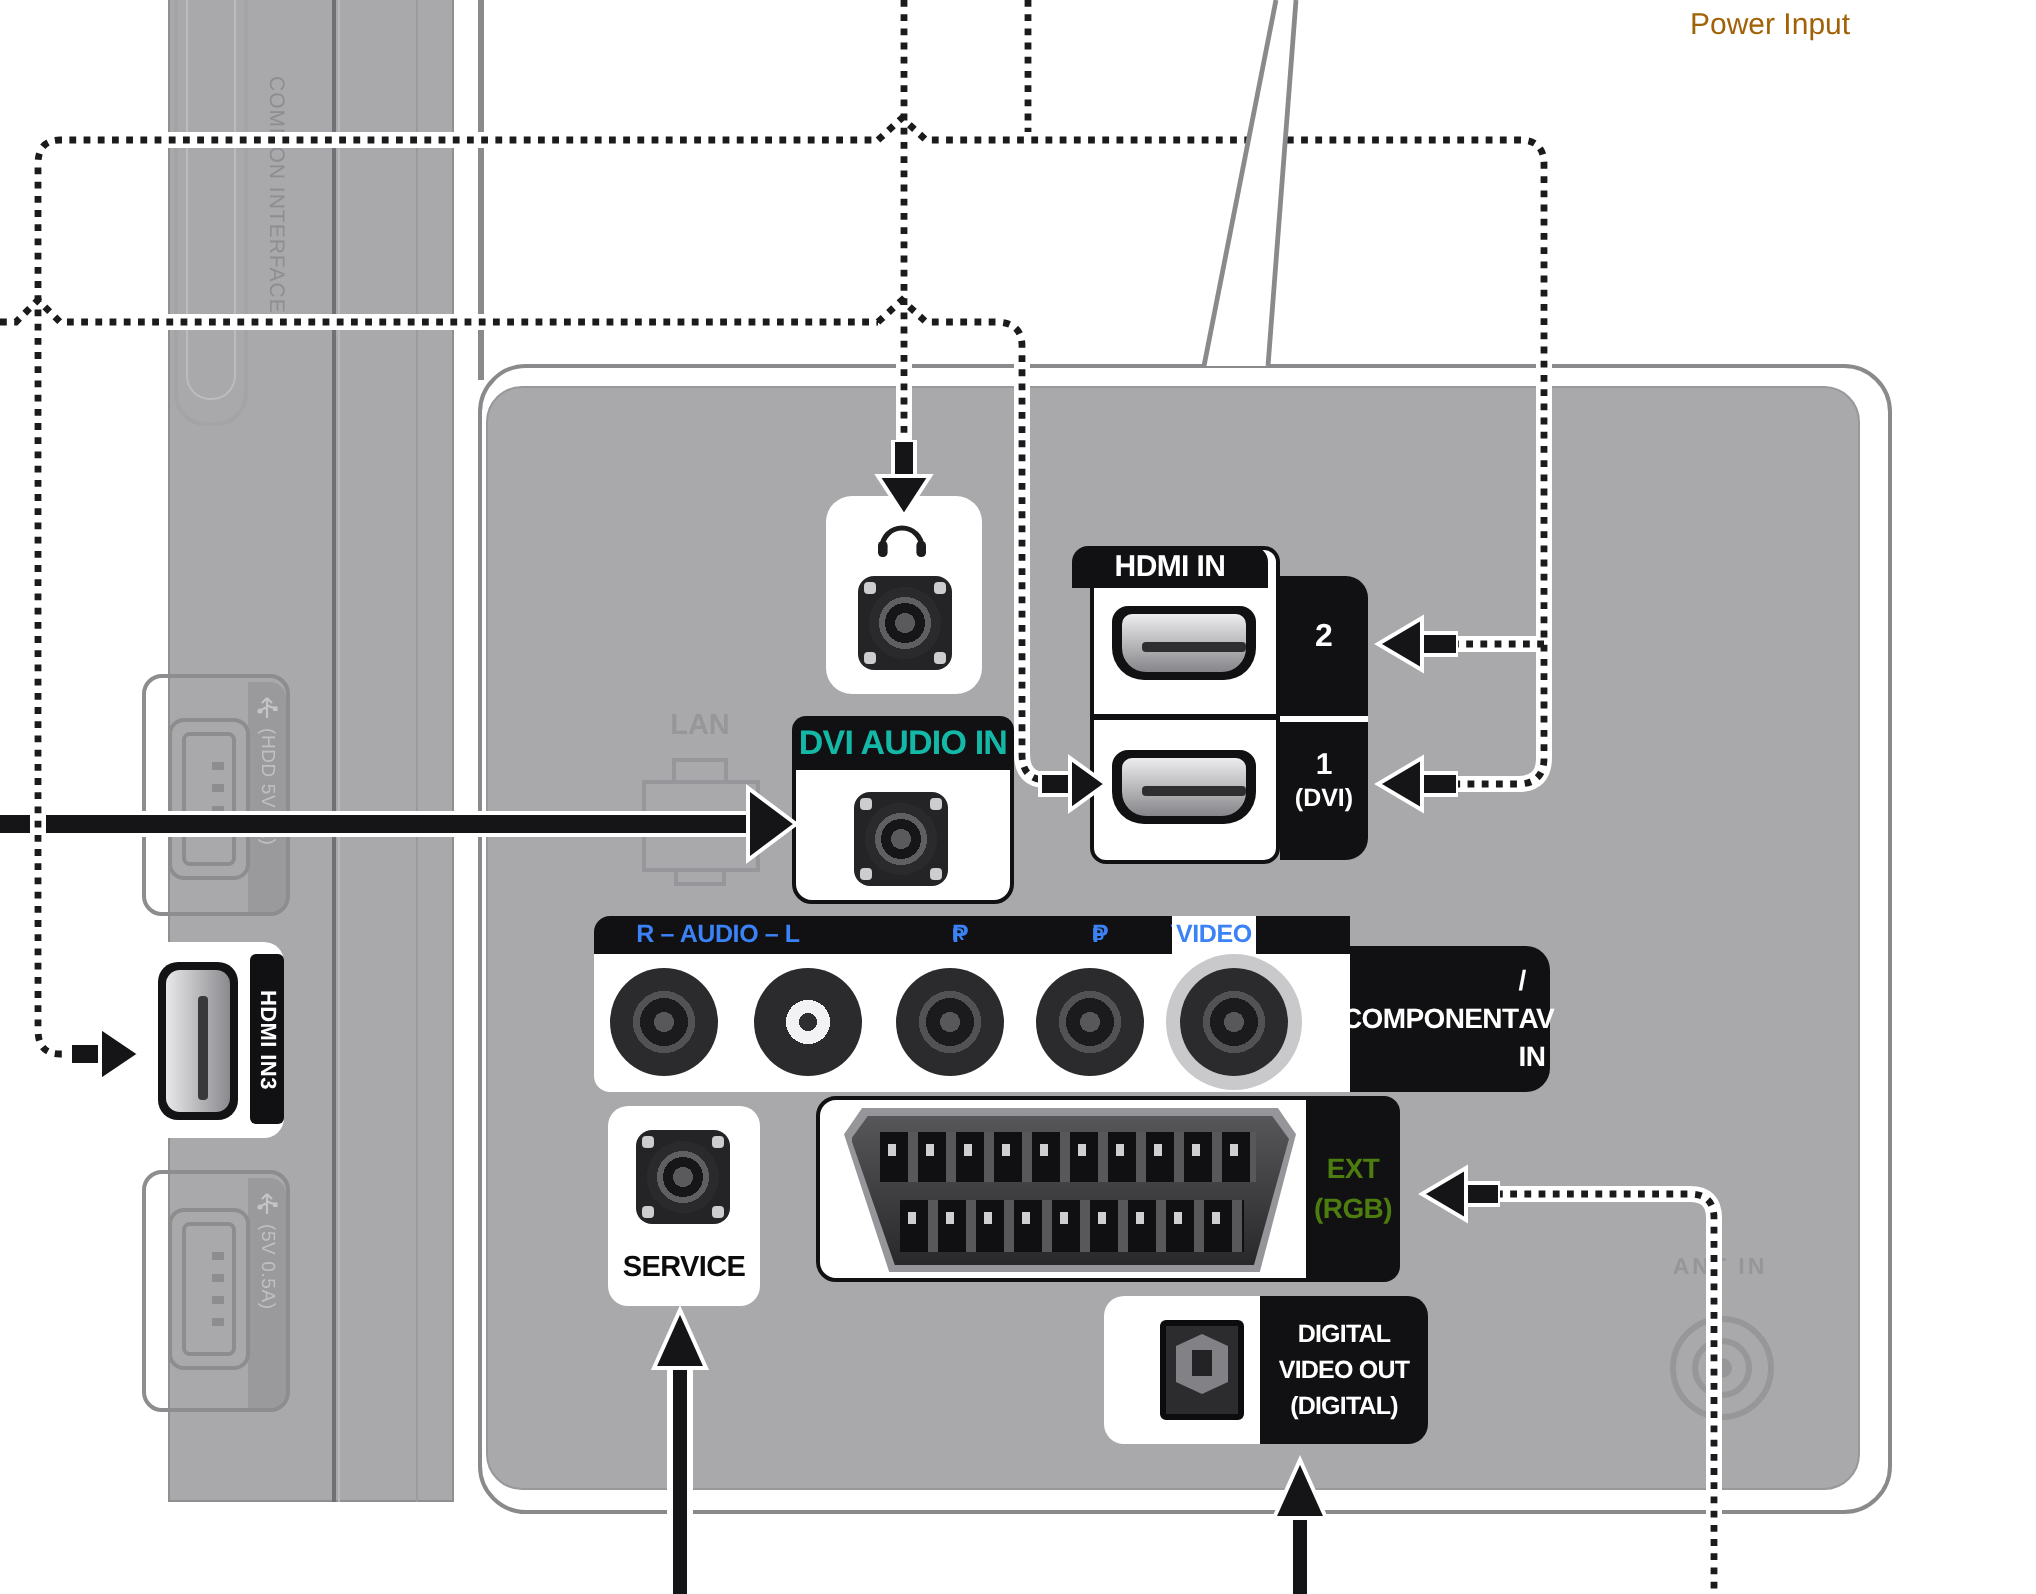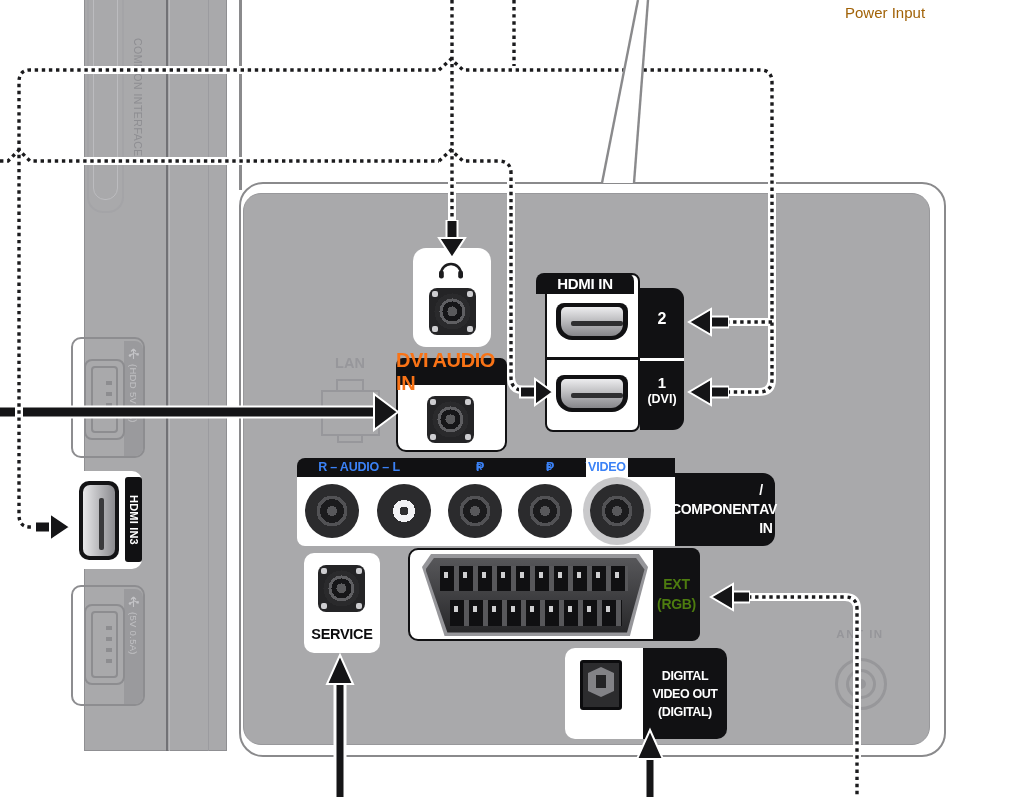--- a/index.html
+++ b/index.html
@@ -66,21 +66,21 @@
   .hp-box{left:413px;top:248px;width:78px;height:99px;background:#fff;border-radius:13px;}
   .lan-label{left:328px;top:355px;width:44px;text-align:center;font-size:14.5px;font-weight:700;color:#97979b;}
   .lan-tab{left:336px;top:379px;width:28px;height:12px;border:2.5px solid #97979b;border-bottom:none;box-sizing:border-box;}
   .lan-body{left:321px;top:390px;width:59px;height:46px;border:2.5px solid #97979b;box-sizing:border-box;}
   .lan-notch{left:337px;top:435px;width:26px;height:8px;border:2.5px solid #97979b;border-top:none;box-sizing:border-box;}
 
   .dvi-box{left:396px;top:358px;width:111px;height:94px;background:#fff;border:2.5px solid #111113;
            border-radius:10px;box-sizing:border-box;}
   .dvi-header{left:396px;top:358px;width:111px;height:27px;background:#111113;border-radius:7px 7px 0 0;
            display:flex;align-items:center;justify-content:center;box-sizing:border-box;}
-  .dvi-header span{color:#f97316;font-size:20px;font-weight:700;letter-spacing:-.4px;}
+  .dvi-header span{color:#14b8a6;font-size:17px;font-weight:700;letter-spacing:-.4px;}
 
   .hdmi-box{left:545px;top:273px;width:95px;height:159px;background:#fff;border:2.5px solid #111113;
             border-radius:8px;box-sizing:border-box;}
   .hdmi-header{left:516px;top:273px;width:98px;height:21px;background:#111113;border-radius:8px 8px 0 0;
             display:flex;align-items:center;justify-content:center;margin-left:20px;}
   .hdmi-header span{color:#fff;font-size:15px;font-weight:700;letter-spacing:-.3px;}
   .hdmi-col{left:640px;top:288px;width:44px;height:142px;background:#111113;border-radius:0 11px 11px 0;}
   .hdmi-col-div{position:absolute;left:0;top:70px;width:100%;height:2.5px;background:#fff;}
   .hdmi-col .p2{position:absolute;left:0;top:22px;width:100%;text-align:center;color:#fff;
                 font-size:16px;font-weight:700;}
@@ -110,21 +110,21 @@
   .scart-ext{left:653px;top:548px;width:47px;height:93px;background:#111113;border-radius:0 8px 8px 0;
         display:flex;flex-direction:column;align-items:center;justify-content:center;}
   .scart-ext span{color:#4d7c0f;font-size:14px;font-weight:700;line-height:19.5px;letter-spacing:-.3px;}
   .scart-outer{left:422px;top:554px;width:226px;height:82px;background:#96969a;
         clip-path:polygon(4% 0%,96% 0%,100% 16%,92% 100%,10% 100%,0% 16%);}
   .scart-inner{position:absolute;inset:3.5px;background:linear-gradient(180deg,#57575a,#28282a);
         clip-path:polygon(4% 0%,96% 0%,100% 16%,92% 100%,10% 100%,0% 16%);}
   .pins{background:repeating-linear-gradient(90deg,#101012 0 14px,#58585b 14px 19px);}
   .ticks{background:repeating-linear-gradient(90deg,transparent 0 4px,#cfcfd1 4px 8px,transparent 8px 19px);}
 
-  .opt-box{left:565px;top:648px;width:162px;height:91px;border-radius:10px;overflow:hidden;}
+  .opt-box{left:552px;top:648px;width:162px;height:74px;border-radius:10px;overflow:hidden;}
   .opt-white{position:absolute;left:0;top:0;width:78px;height:100%;background:#fff;}
   .opt-black{position:absolute;left:78px;top:0;right:0;height:100%;background:#111113;
         display:flex;flex-direction:column;align-items:center;justify-content:center;}
   .opt-black span{color:#fff;font-size:12.5px;font-weight:700;line-height:18px;letter-spacing:-.4px;}
   .opt-port{left:580px;top:660px;width:42px;height:50px;border:3px solid #0c0c0e;background:#2c2c2e;
         border-radius:3px;box-sizing:border-box;}
   .opt-lens{position:absolute;left:5px;top:4px;width:26px;height:30px;background:#828286;
         clip-path:polygon(0% 20%,50% 0%,100% 20%,100% 80%,50% 100%,0% 80%);}
   .opt-dot{position:absolute;left:13px;top:12px;width:10px;height:13px;background:#232325;}
 

